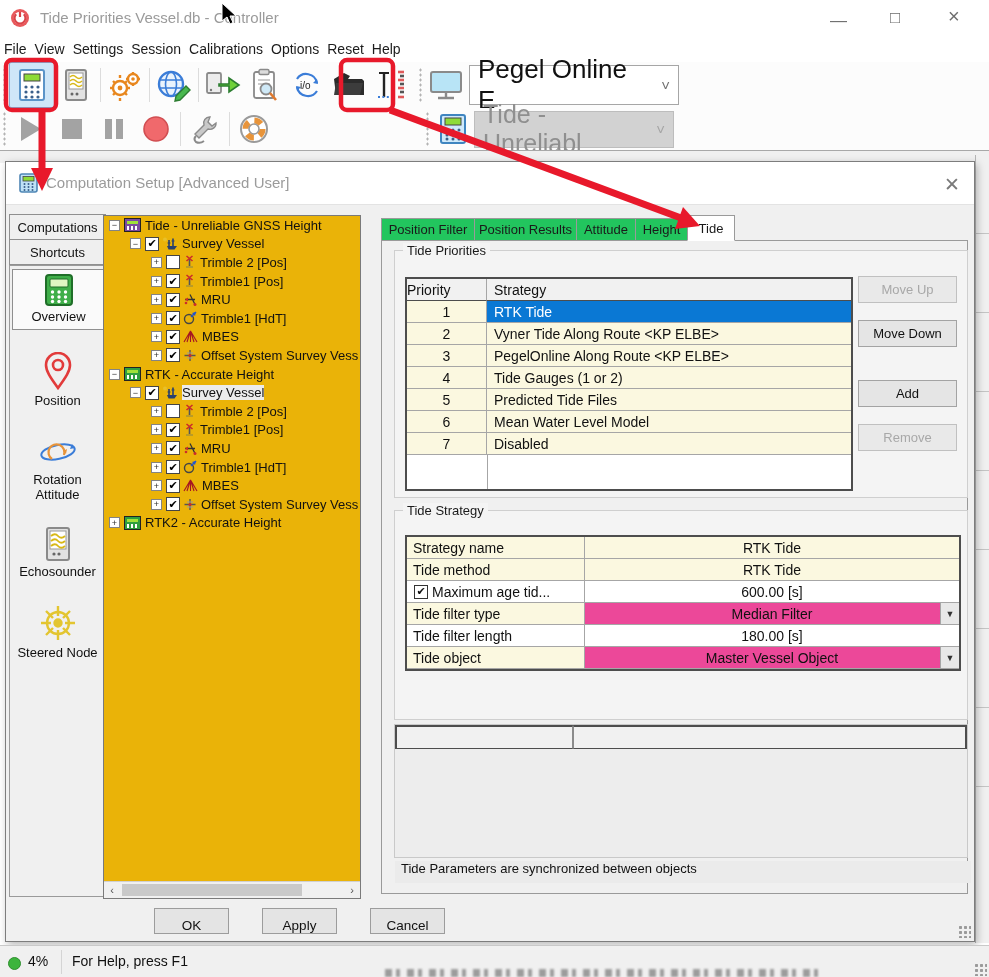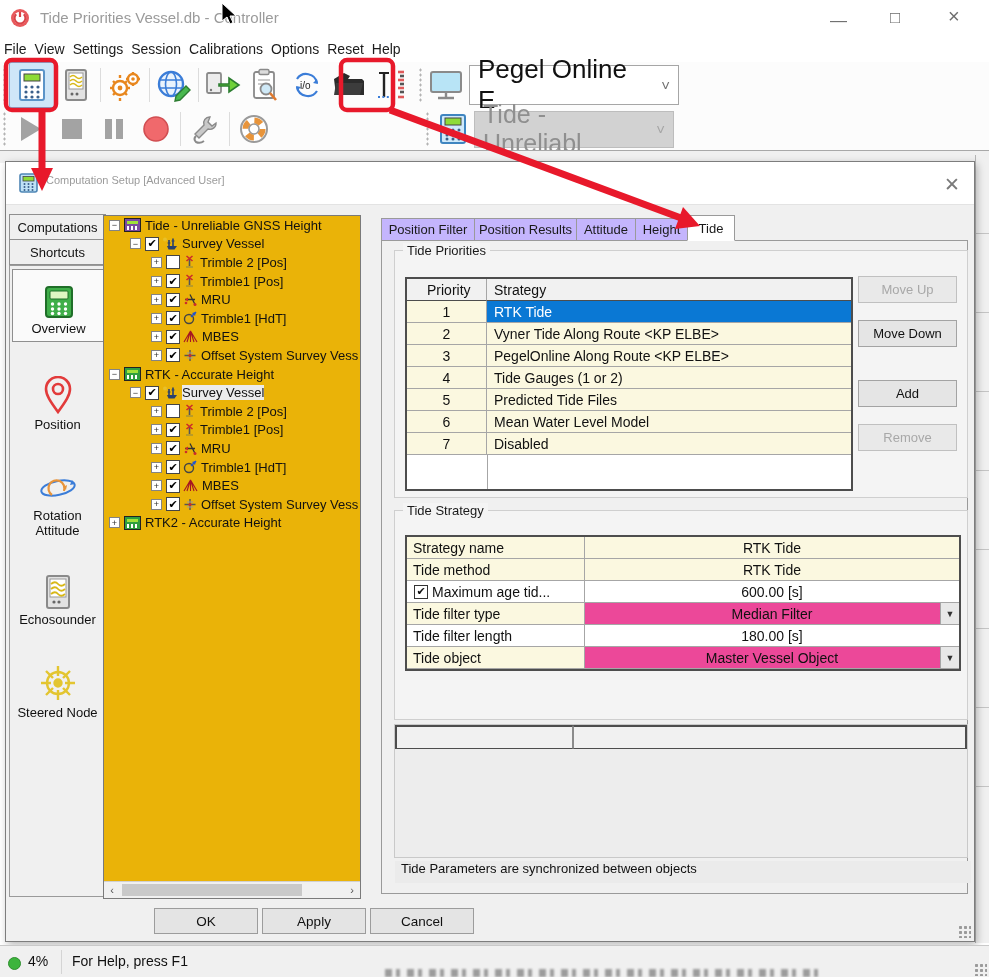--- a/index.html
+++ b/index.html
@@ -31,27 +31,27 @@
   .combo.disabled{background:#d2d2d2;border-color:#bdbdbd;color:#8f8f8f}
   .combo.disabled .chev{color:#a5a5a5}
   .pane-strip{left:0;top:150px;width:989px;height:12px;background:#f0f0f0;border-top:1px solid #a8a8a8}
   .right-strip{left:975px;top:155px;width:14px;height:788px;background:#f0f0f0;border-left:1px solid #b5b5b5}
   .right-strip i{display:block;height:1px;background:#c4c4c4;margin-top:78px}
 
   
   .dialog{left:5px;top:161px;width:968px;height:779px;background:#f0f0f0;
           border:1px solid #7d7d7d;box-shadow:2px 3px 8px rgba(0,0,0,.28)}
   .dlg-title{left:0;top:0;width:100%;height:42px;background:#fff;border-bottom:1px solid #e3e3e3}
-  .dlg-title-text{left:40px;top:12px;font-size:11px;color:#9b9b9b}
+  .dlg-title-text{left:40px;top:12px;font-size:15px;color:#9b9b9b}
   .dlg-close{right:14px;top:11px;color:#7a7a7a;font-size:19px}
 
   .side-btn{left:3px;width:97px;height:26px;background:#efefef;border:1px solid #8f8f8f;
             box-sizing:border-box;display:flex;align-items:center;justify-content:center;font-size:13px}
   .side-panel{left:3px;top:103px;width:97px;height:632px;background:#f0f0f0;border:1px solid #9a9a9a;box-sizing:border-box}
-  .short-item{width:91px;margin:3px 2px 0 2px;padding:16px 0 5px 0;text-align:center;font-size:13px;color:#111}
+  .short-item{width:91px;margin:3px 2px 0 2px;padding:4px 0 5px 0;text-align:center;font-size:13px;color:#111}
   .short-item.sel{background:#fafafa;border:1px solid #8f8f8f}
   .short-item .ic{display:flex;justify-content:center;margin-bottom:3px}
 
   
   .tree{left:97px;top:53px;width:258px;height:684px;background:#eab308;border:1px solid #7a7a7a;
         box-sizing:border-box;overflow:hidden}
   .tree-row{height:18.6px;display:flex;align-items:center;white-space:nowrap;font-size:13px}
   .tree-row.bold{font-weight:normal}
   .tree-row.hl .tlabel{background:#ececec}
   .exp{width:9px;height:9px;border:1px solid #848484;background:#fff;display:inline-flex;
@@ -66,37 +66,37 @@
   .i-calc::before{content:"";position:absolute;left:2px;top:2px;right:2px;height:3px;background:#9fe13a}
   .i-calc::after{content:"";position:absolute;left:2px;bottom:1px;right:2px;height:4px;
       background:repeating-linear-gradient(90deg,#fff 0 2px,transparent 2px 4px)}
   .i-calc.green{background:#2f9e3f}
   .hscroll{left:0;bottom:0;width:256px;height:16px;background:#f0f0f0;border-top:1px solid #d0d0d0;
            display:flex;align-items:center}
   .hscroll .arr{width:16px;text-align:center;font-size:11px;color:#555}
   .hscroll .thumb{height:12px;background:#c9c9c9;width:180px;margin-left:2px}
 
   
-  .tab{position:absolute;top:56px;height:23px;background:#c4b5fd;border:1px solid #9a9a9a;
+  .tab{position:absolute;top:56px;height:23px;background:#22c55e;border:1px solid #9a9a9a;
        box-sizing:border-box;display:flex;align-items:center;justify-content:center;font-size:13px;color:#1a1a1a}
   .tab.active{top:53px;height:26px;background:#fff;border-bottom:1px solid #fff;z-index:3}
   .page{left:375px;top:78px;width:587px;height:654px;border:1px solid #9a9a9a;background:#f0f0f0;box-sizing:border-box}
 
   .groupbox{position:absolute;border:1px solid #cfcfcf;background:#f4f4f4}
   .legend{position:absolute;top:-8px;left:8px;background:#f4f4f4;padding:0 4px;font-size:13px;color:#1a1a1a}
 
   
   .ptable{position:absolute;border:2px solid #4d4d4d;background:#fff}
   .prow{display:flex;height:22px;box-sizing:border-box}
   .pcell{box-sizing:border-box;border-right:1px solid #a6a6a6;border-bottom:1px solid #a6a6a6;
          font-size:14px;display:flex;align-items:center}
   .pcell.c1{width:80px;justify-content:center;background:#fbf8e0}
   .pcell.c2{flex:1;padding-left:7px;background:#fbf8e0;border-right:none}
   .prow.header .pcell{background:#f1f1f1;border-bottom:1px solid #4d4d4d}
-  .prow.header .c1{justify-content:flex-start;padding-left:20px}
+  .prow.header .c1{justify-content:flex-start;padding-left:0}
   .prow.sel .c2{background:#0a78d4;color:#fff}
   .pbtn{position:absolute;width:99px;height:27px;background:#e5e5e5;border:1px solid #a3a3a3;
         box-sizing:border-box;display:flex;align-items:center;justify-content:center;font-size:13px}
   .pbtn.disabled{color:#a8a8a8;border-color:#c0c0c0;background:#e9e9e9}
 
   
   .grid{position:absolute;border:2px solid #4d4d4d;background:#fff}
   .grow{display:flex;height:22px;box-sizing:border-box}
   .gcell{box-sizing:border-box;border-right:1px solid #a6a6a6;border-bottom:1px solid #a6a6a6;
          font-size:14px;display:flex;align-items:center}
@@ -110,22 +110,22 @@
        justify-content:center;font-size:11px;margin:0 4px 0 1px}
   .gcb::before{content:"✔"}
 
   
   .etable{position:absolute;border:1px solid #c9c9c9;background:#ededed}
   .ehead{display:flex;height:24px}
   .ehcell{box-sizing:border-box;background:#f1f1f1;border:1px solid #8b8b8b;border-left:2px solid #4d4d4d;
           border-top:2px solid #4d4d4d;border-bottom:1px solid #4d4d4d}
   .note{position:absolute;background:#ebebeb;font-size:13px;display:flex;align-items:flex-start;padding-left:6px}
 
-  .dlg-btn{position:absolute;width:104px;height:26px;background:#e4e4e4;border:1px solid #9c9c9c;
-           box-sizing:border-box;display:flex;align-items:center;justify-content:center;font-size:13.5px}
+  .dlg-btn{position:absolute;width:75px;height:26px;background:#e4e4e4;border:1px solid #9c9c9c;
+           box-sizing:border-box;display:flex;align-items:flex-end;justify-content:center;font-size:13.5px}
   .gripdots{width:13px;height:13px;
     background-image:radial-gradient(circle,#9a9a9a 1.4px,transparent 1.5px);background-size:5px 5px}
 
   
   .statusbar{left:0;top:945px;width:989px;height:32px;background:#f0f0f0;border-top:1px solid #c9c9c9}
   .st-dot{left:8px;top:11px;width:11px;height:11px;border-radius:50%;background:#3cb43c;border:1px solid #2f8f2f}
   .st-pct{left:28px;top:7px;font-size:14px}
   .st-sep{left:61px;top:4px;width:1px;height:24px;background:#d4d4d4}
   .st-help{left:72px;top:7px;font-size:14px}
   .watermark{left:385px;top:969px;width:440px;height:8px;opacity:.5;filter:blur(1.2px);

